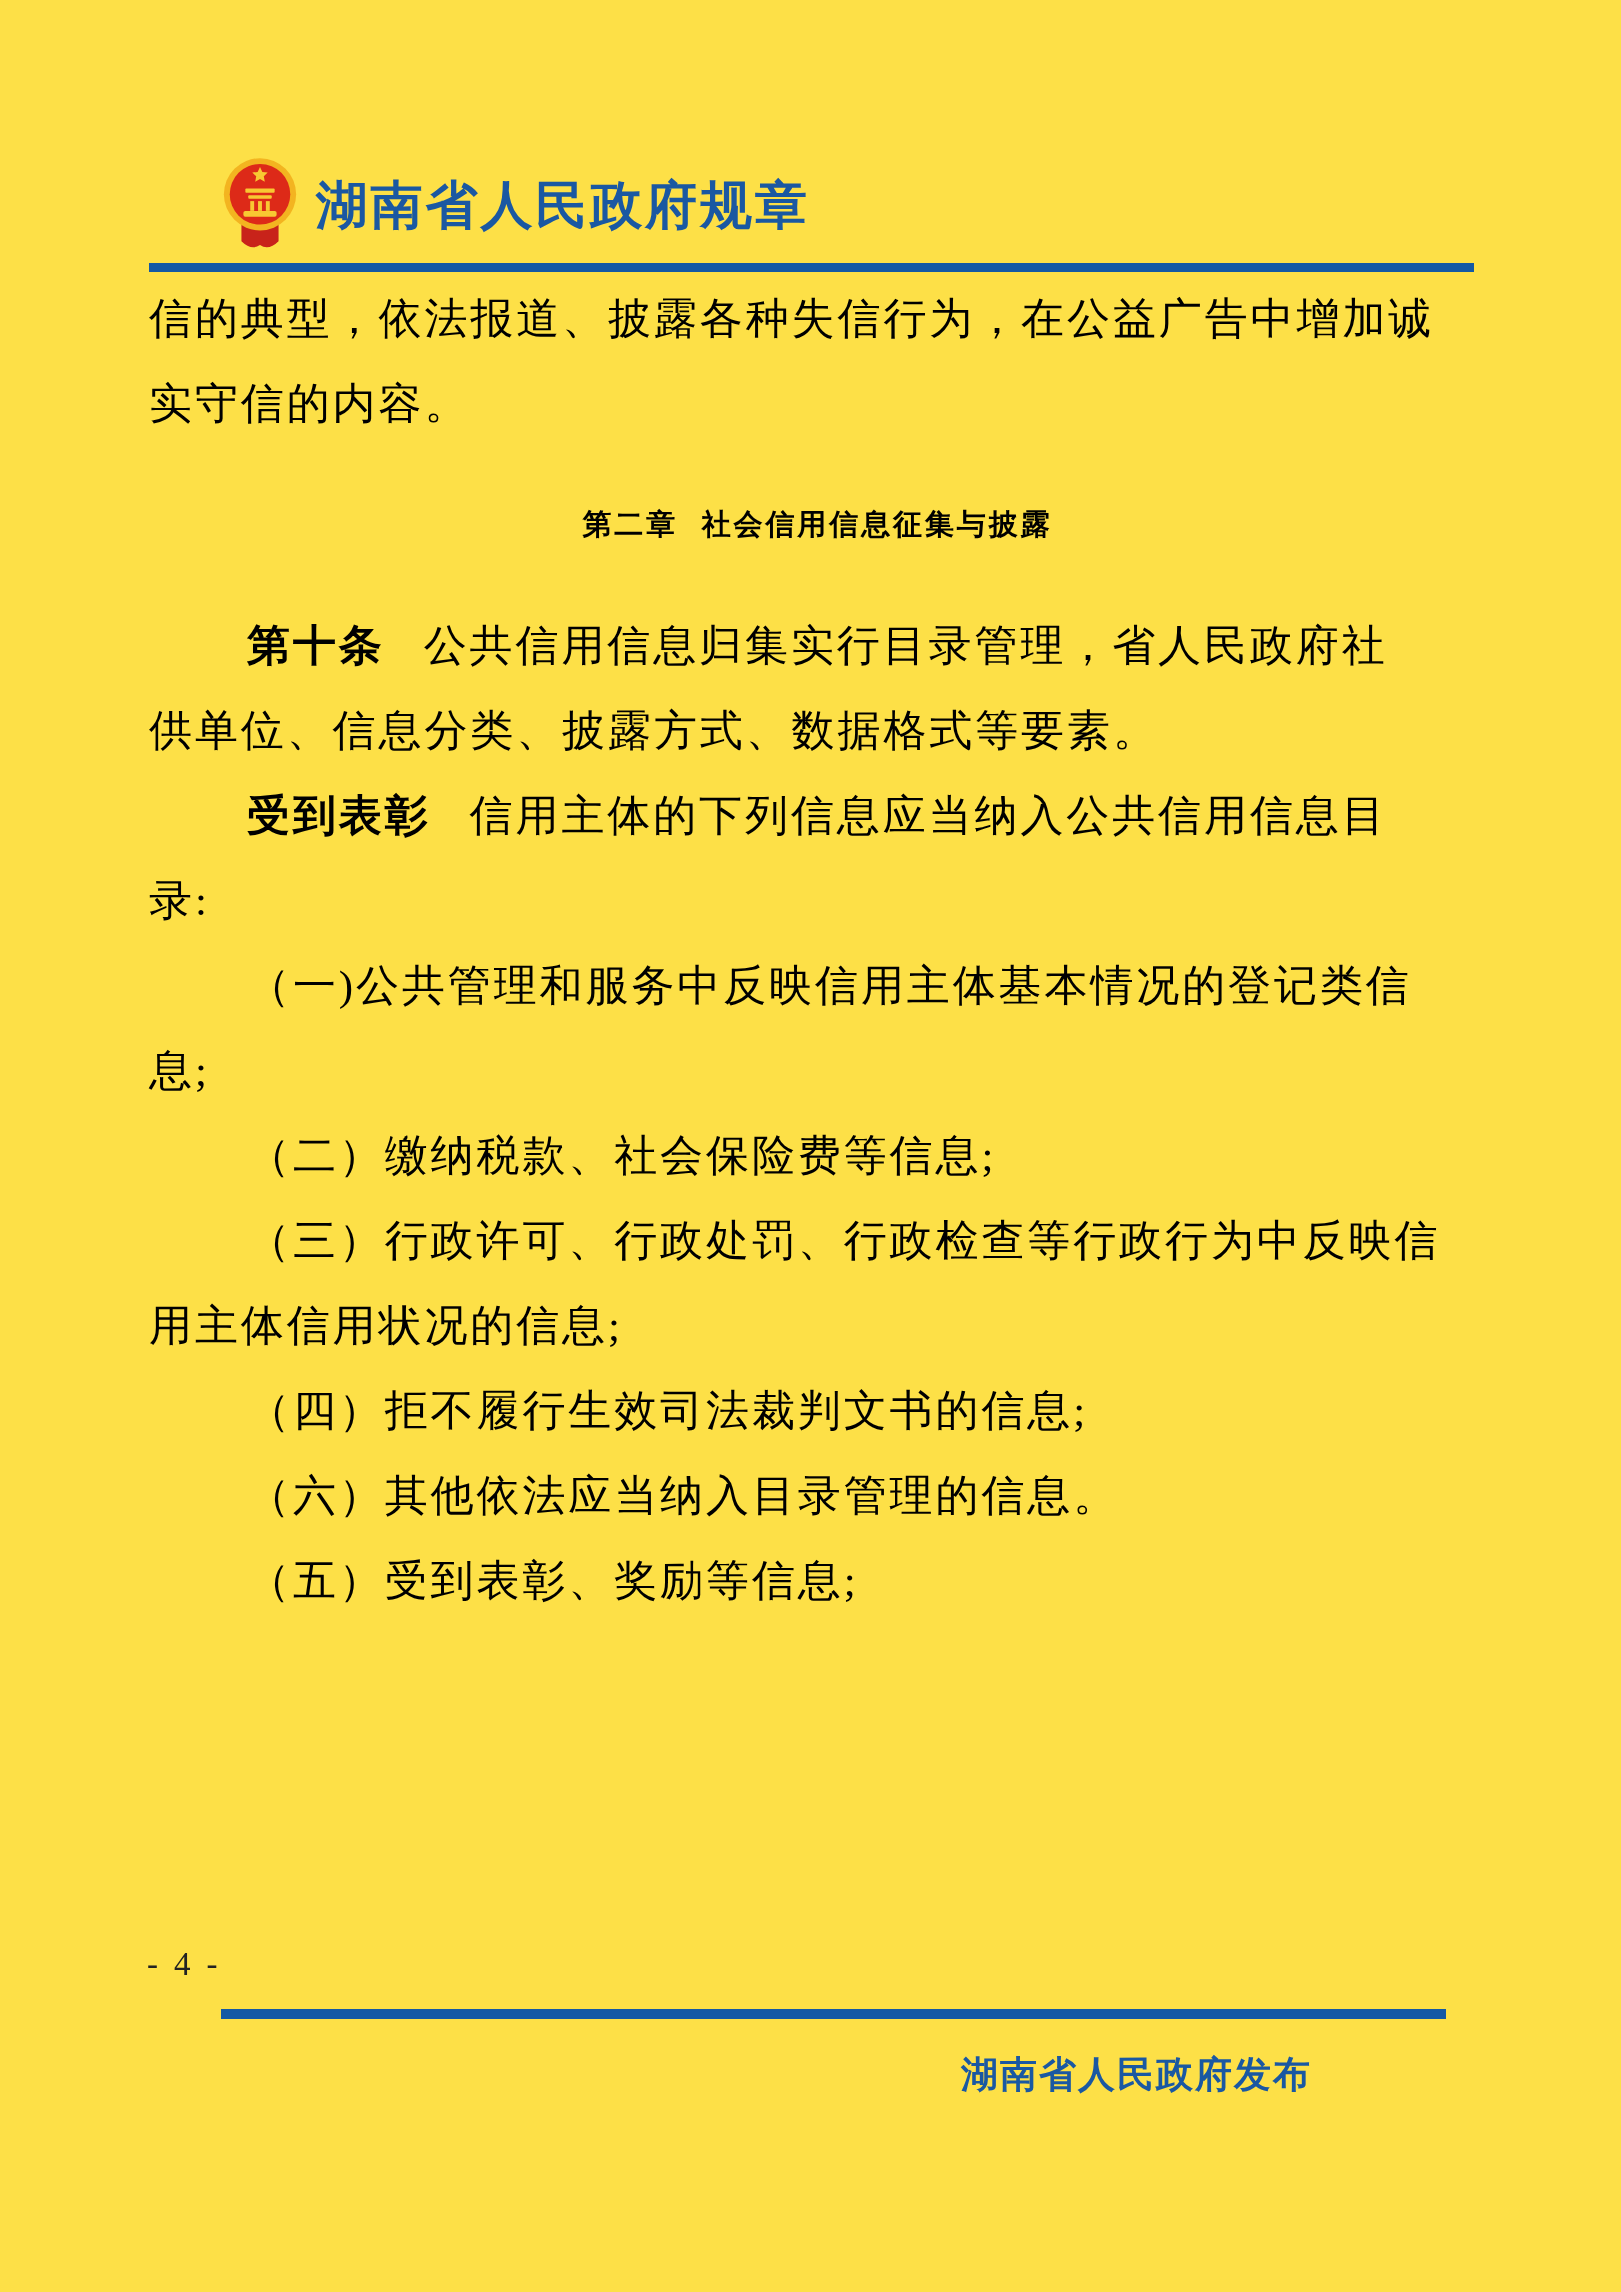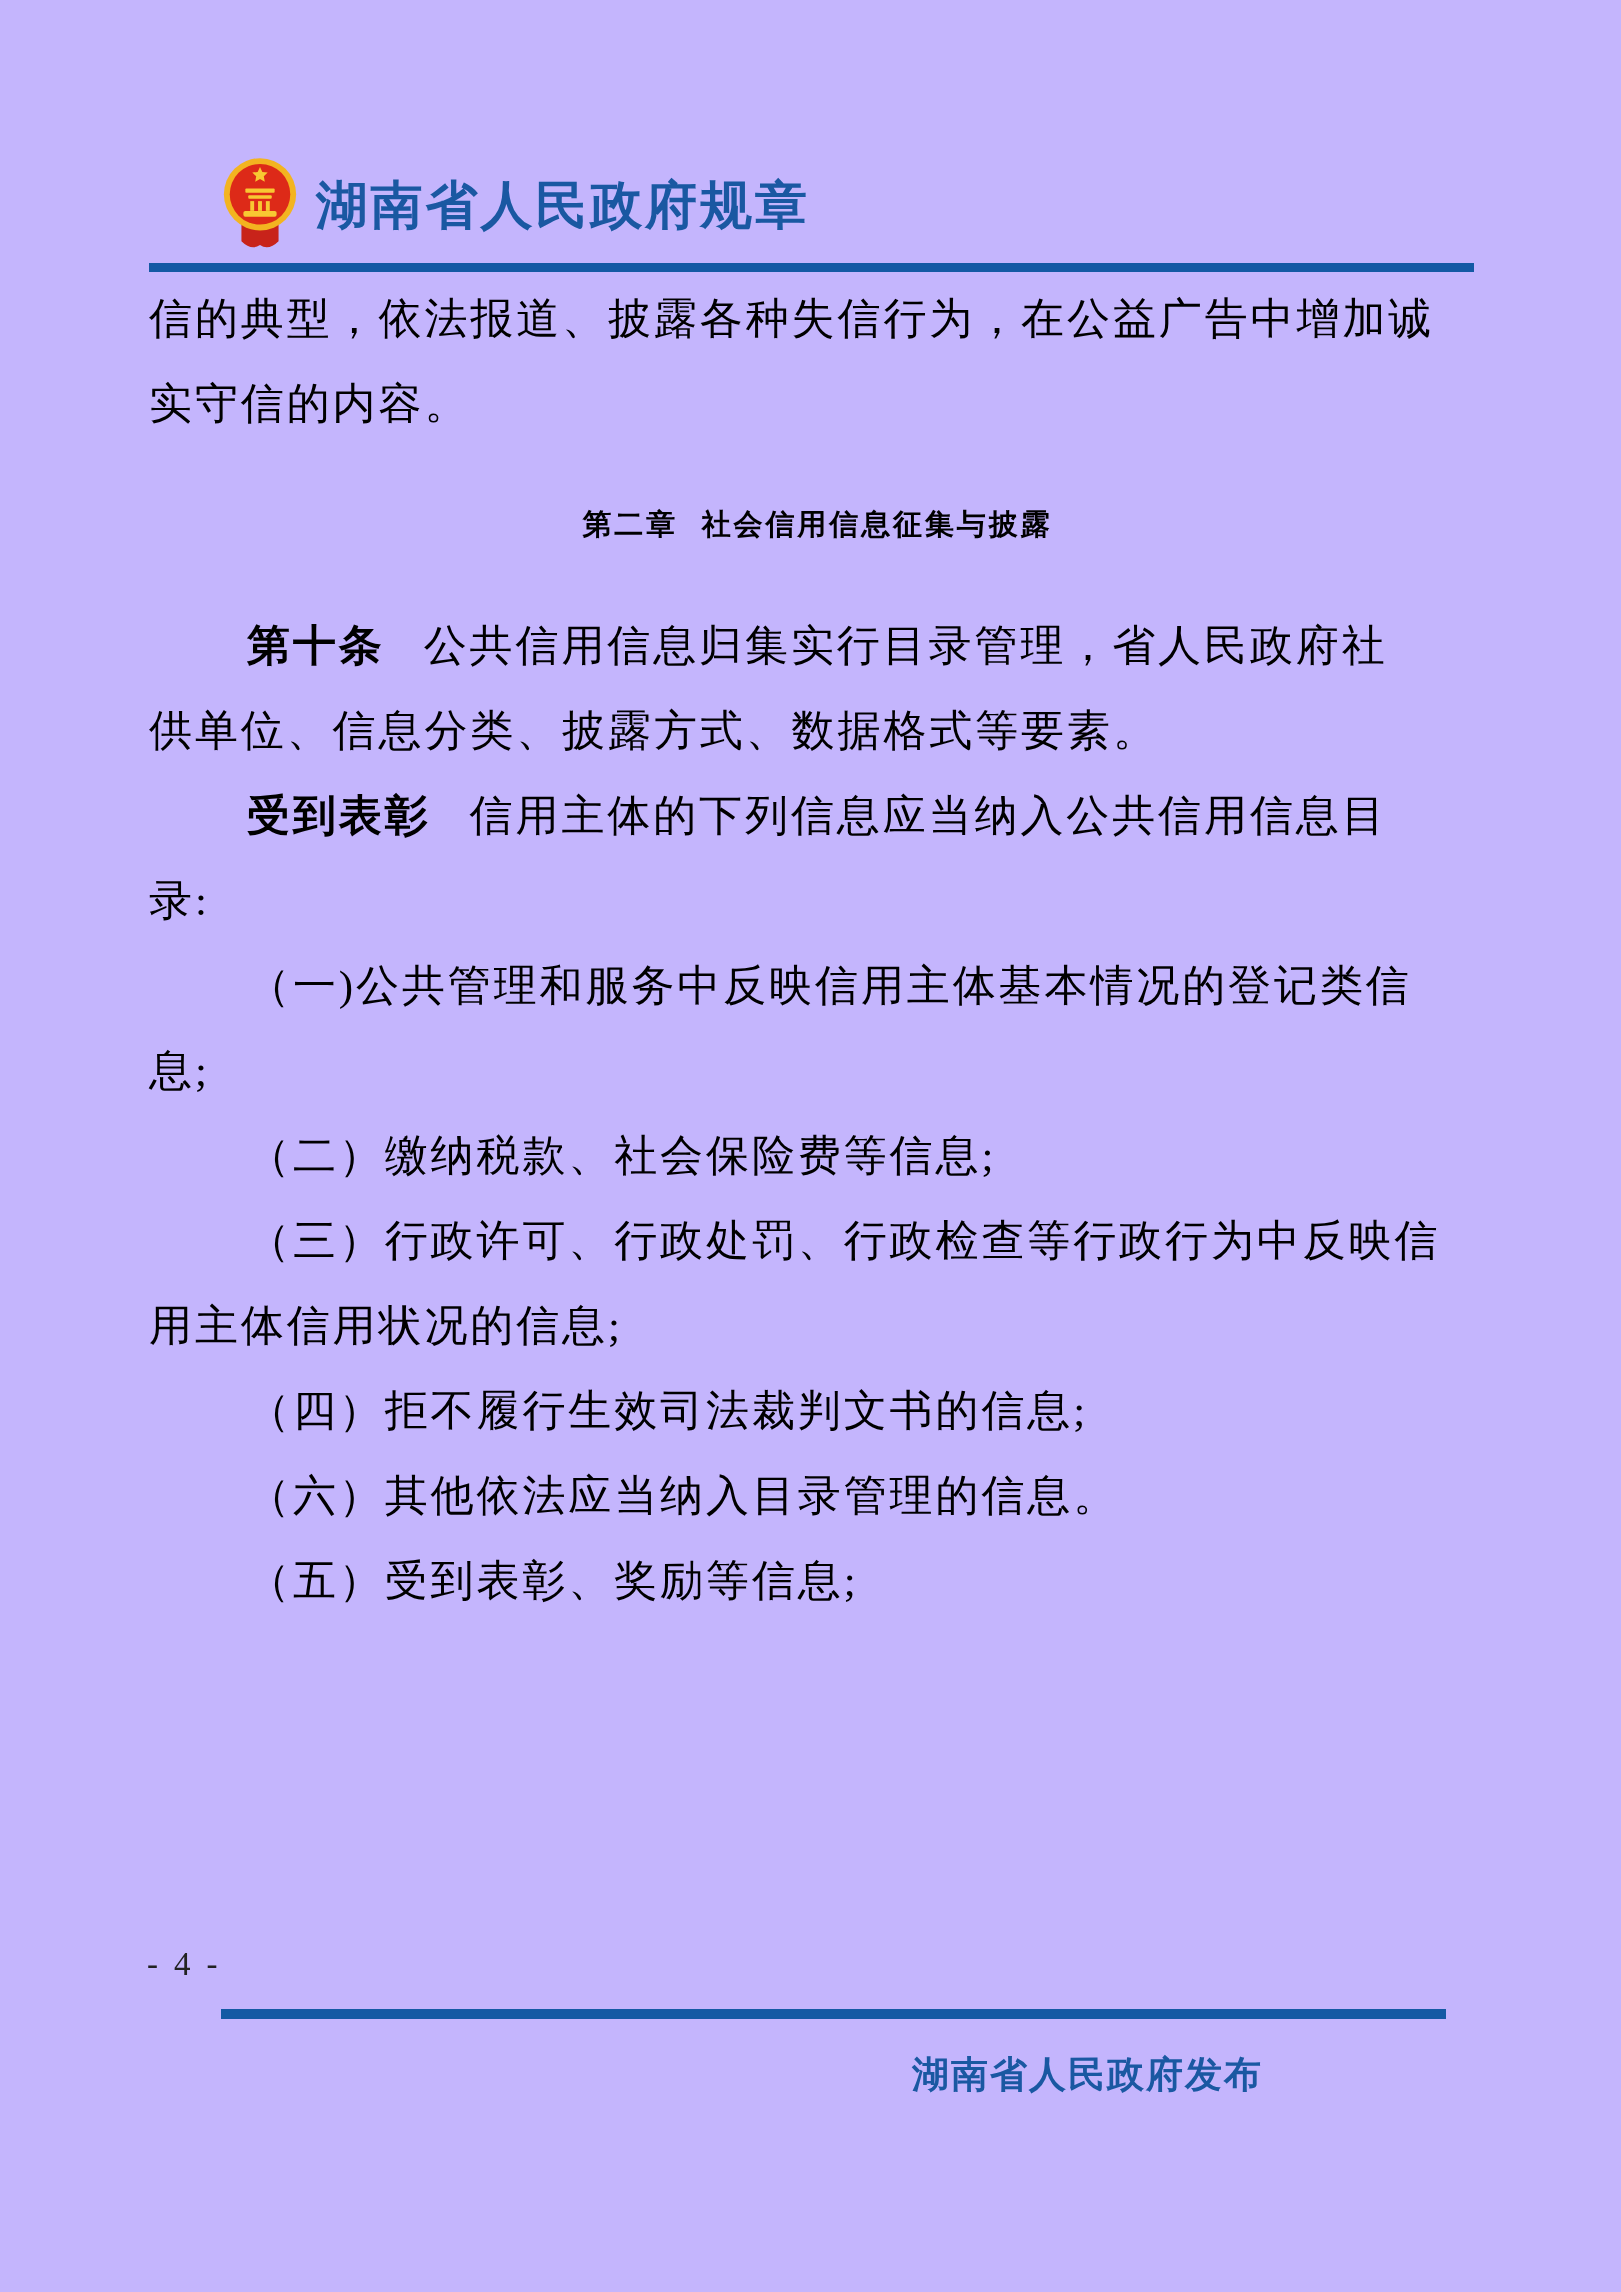--- a/index.html
+++ b/index.html
@@ -1,20 +1,20 @@
 <!DOCTYPE html>
 <html><head>
 <meta charset="utf-8">
 <style>
   html, body { margin: 0; padding: 0; background: #ffffff; }
   #page {
     position: relative;
     width: 1621px;
     height: 2293px;
-    background: #c4b5fd;
+    background: #fde047;
     overflow: hidden;
     font-family: "Liberation Serif", serif;
     color: #000000;
   }
   
   .header {
     position: absolute;
     left: 218px;
     top: 155px;
     display: flex;
@@ -80,21 +80,21 @@
   .footer-rule {
     position: absolute;
     left: 221px;
     top: 2009px;
     width: 1225px;
     height: 9.8px;
     background: #1459a4;
   }
   .publisher {
     position: absolute;
-    left: 912px;
+    left: 961px;
     top: 2050px;
     font-size: 37px;
     font-weight: bold;
     letter-spacing: 2px;
     color: #1a58a2;
     font-family: "Liberation Sans", sans-serif;
     white-space: nowrap;
   }
 </style>
 </head>

